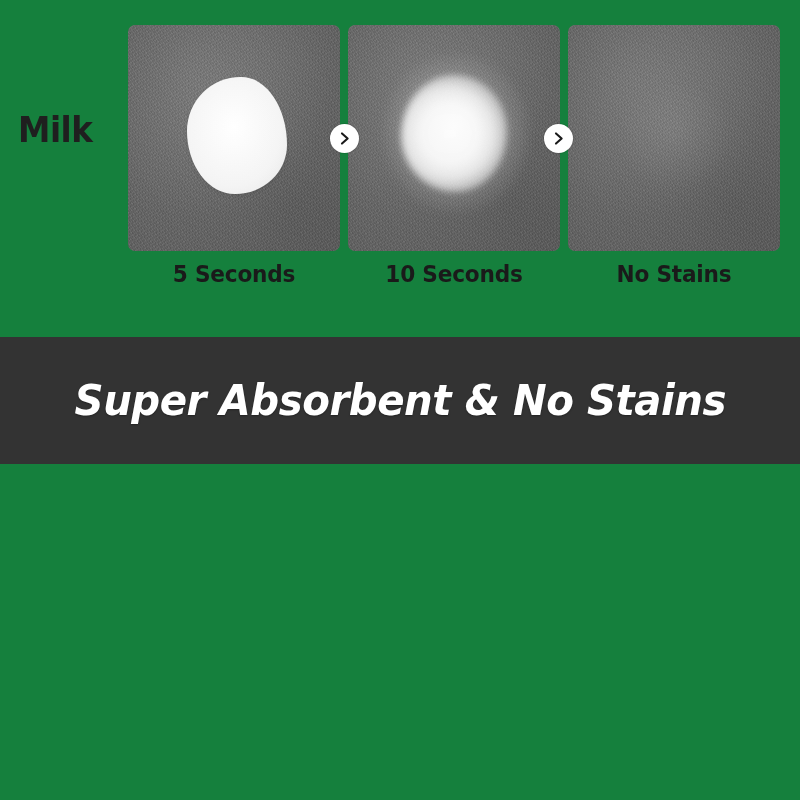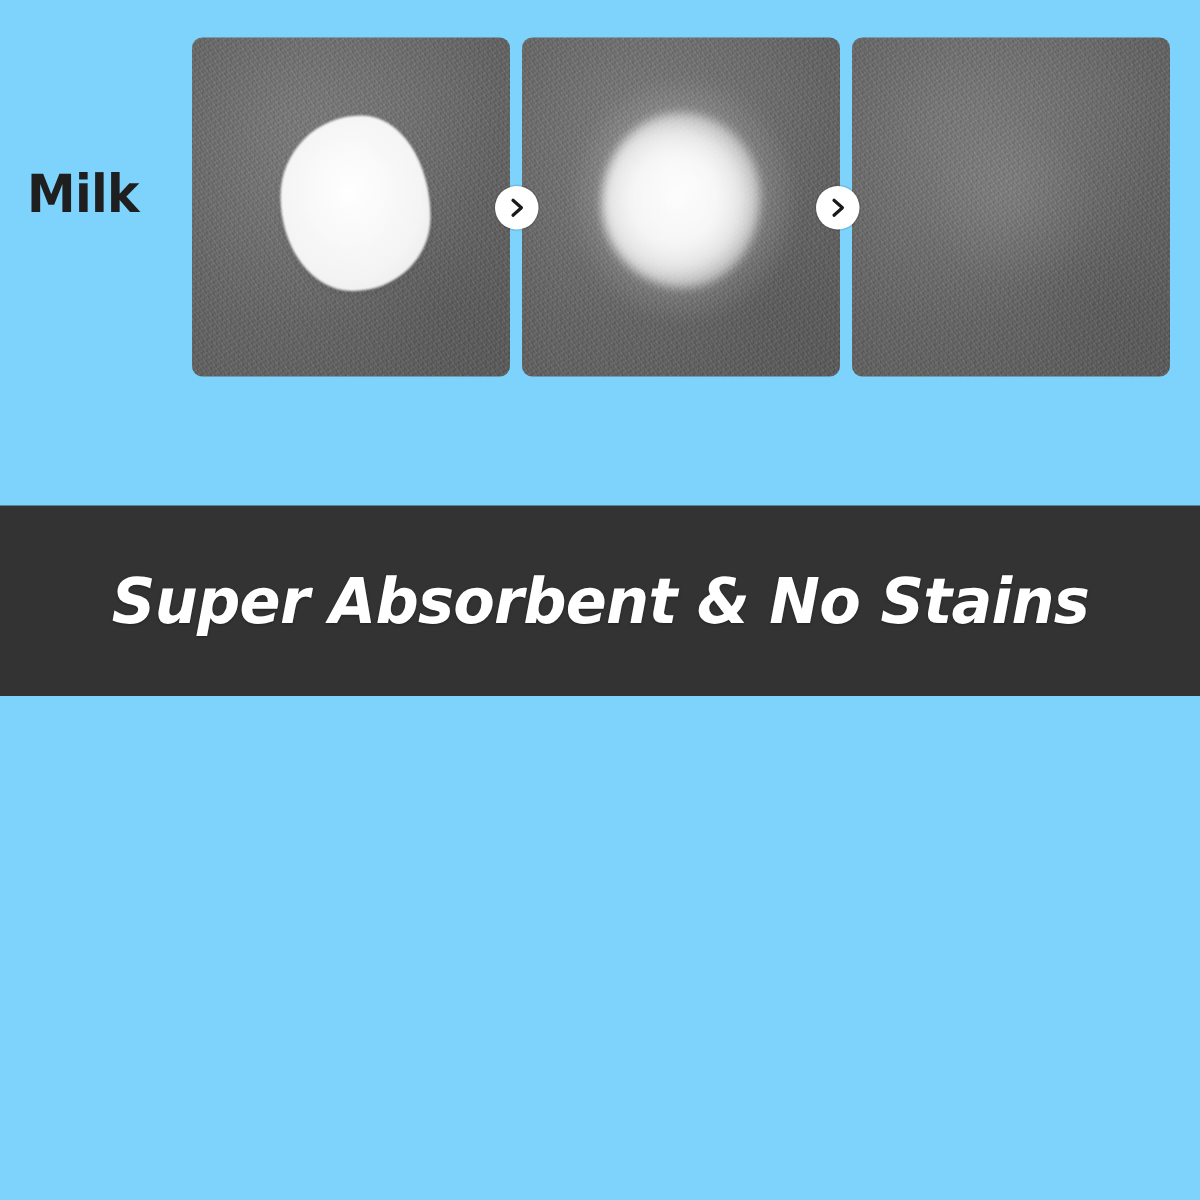--- a/index.html
+++ b/index.html
@@ -12,21 +12,21 @@
     width: 800px;
     height: 800px;
     overflow: hidden;
     font-family: "Liberation Sans", "DejaVu Sans", sans-serif;
     position: relative;
   }
 
   .stage {
     position: absolute;
     inset: 0;
-    background: #7dd3fc;
+    background: #15803d;
   }
 
   
   .demo-row {
     position: absolute;
     left: 0;
     width: 800px;
   }
   #row-milk  { top: 0px;   height: 330px; }
   #row-water { top: 483px; height: 317px; }
@@ -242,20 +242,25 @@
       <svg width="15" height="15" viewBox="0 0 24 24" fill="none" stroke="#1a1a1a" stroke-width="3.4" stroke-linecap="round" stroke-linejoin="round">
         <polyline points="8 4 17 12 8 20"></polyline>
       </svg>
     </div>
     <div class="chevron slot-2">
       <svg width="15" height="15" viewBox="0 0 24 24" fill="none" stroke="#1a1a1a" stroke-width="3.4" stroke-linecap="round" stroke-linejoin="round">
         <polyline points="8 4 17 12 8 20"></polyline>
       </svg>
     </div>
 
+    <div class="caption-strip">
+      <div class="caption">5 Seconds</div>
+      <div class="caption">10 Seconds</div>
+      <div class="caption">No Stains</div>
+    </div>
   </div>
 
   <div class="banner">
     <div class="banner-text">Super Absorbent &amp; No Stains</div>
   </div>
 
   <div class="demo-row" id="row-water">
 
     
 

